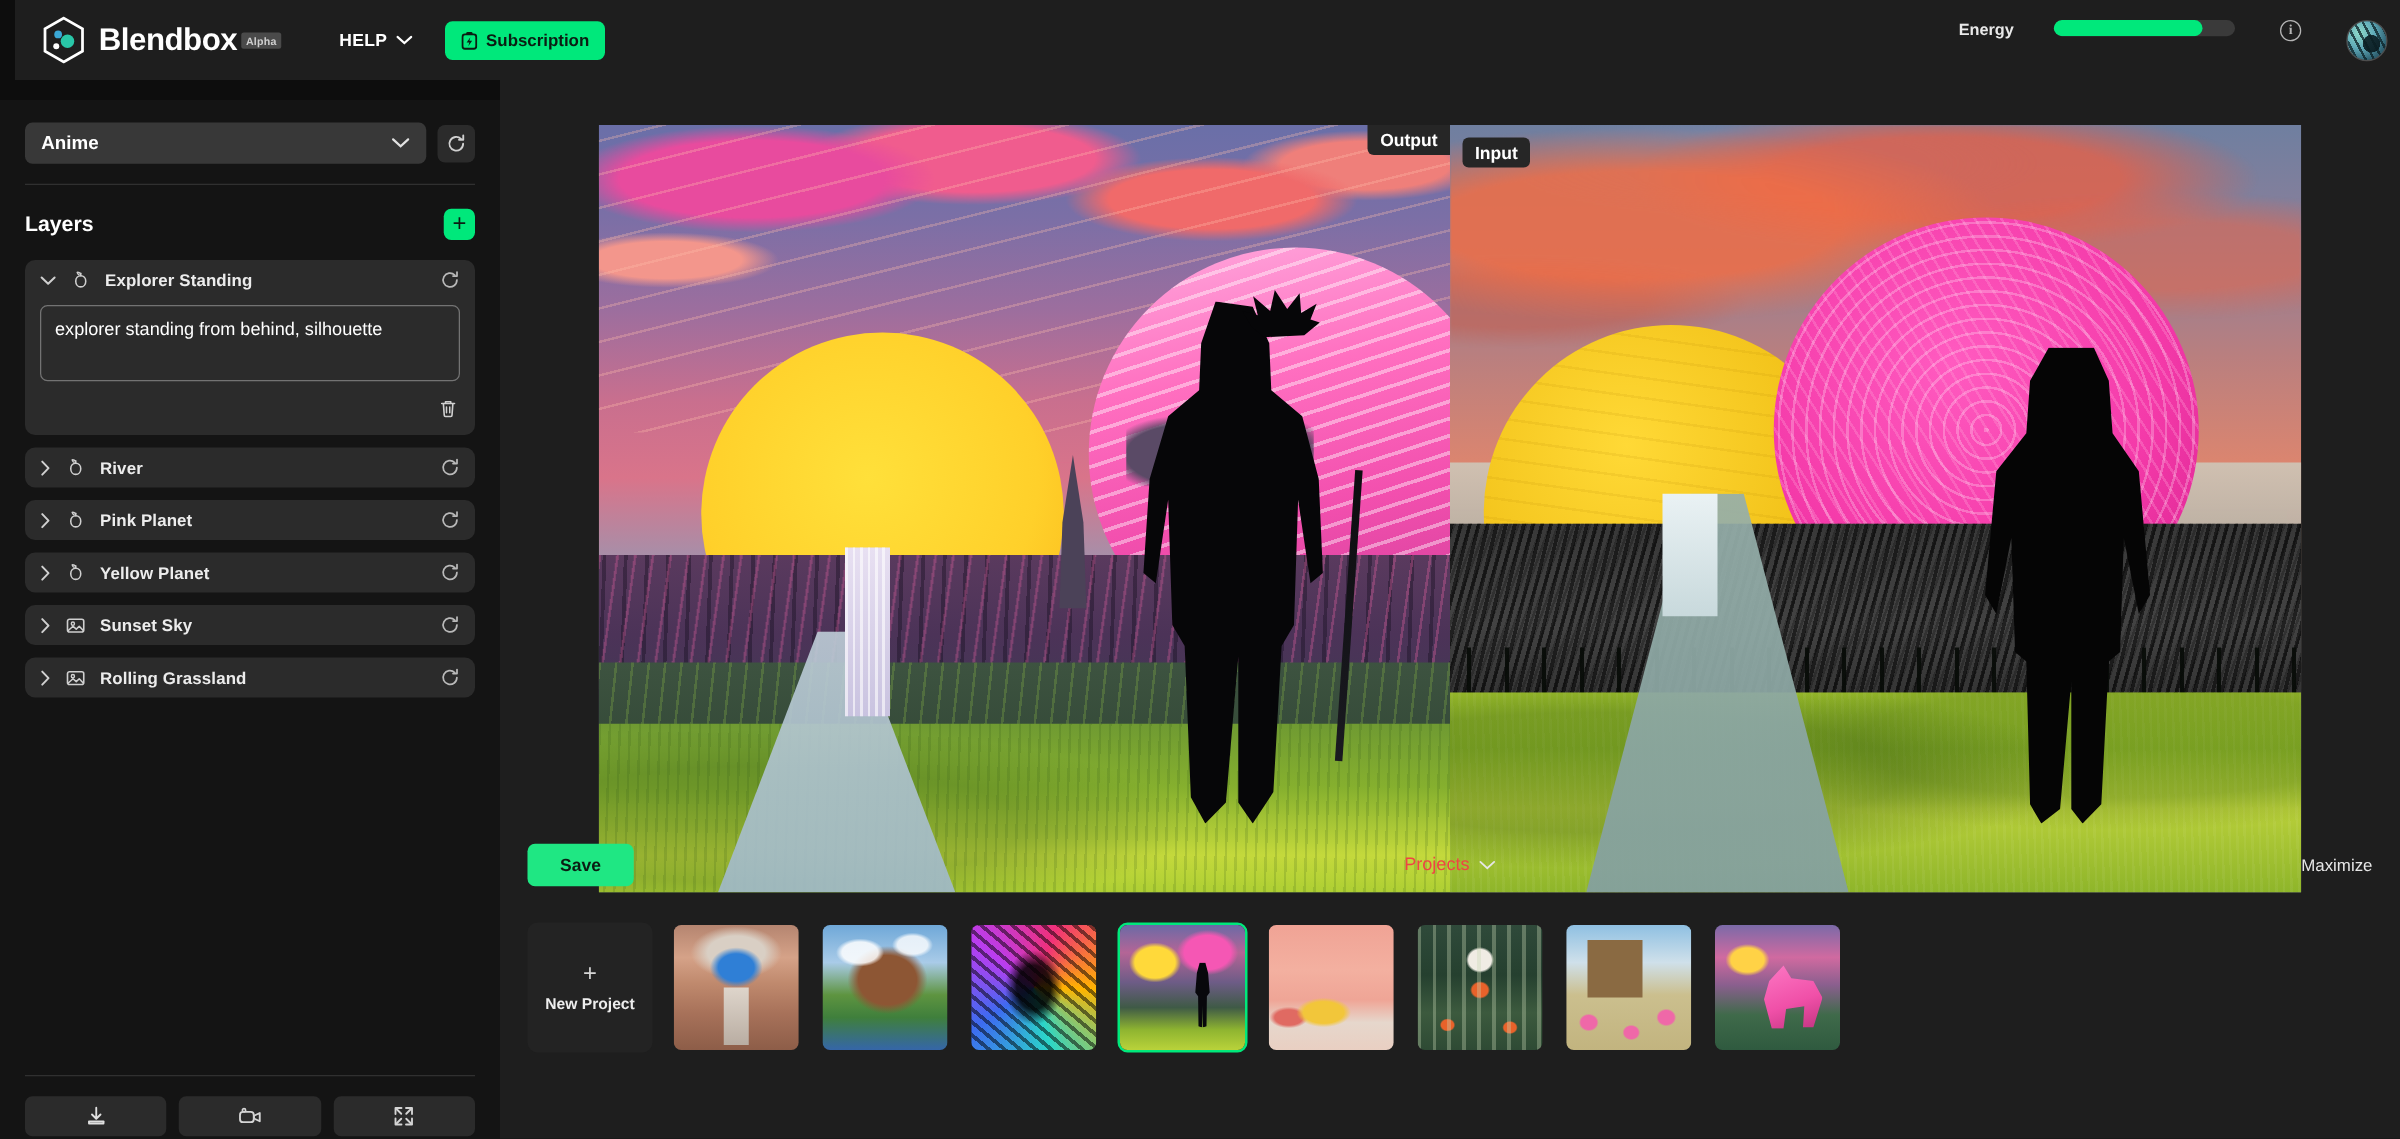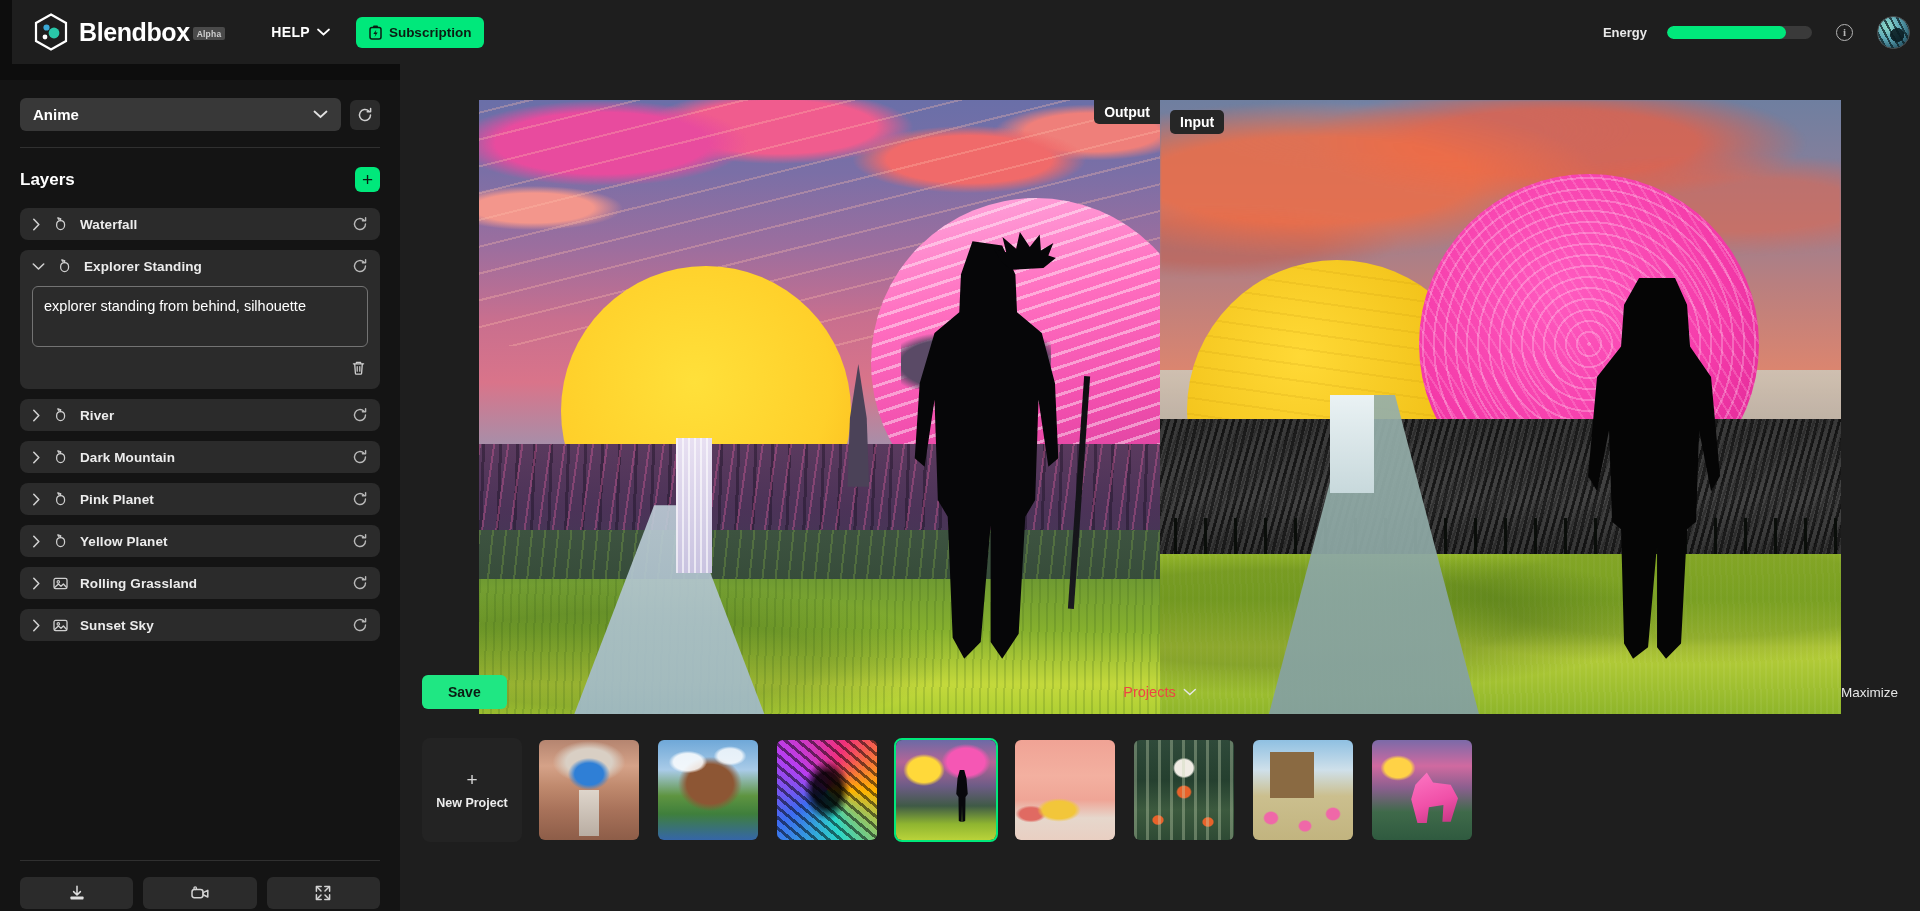--- a/index.html
+++ b/index.html
@@ -41,21 +41,21 @@
   .sub-btn {
     margin-left: 26px;
     background: #00e87b; color: #0b1d13;
     font-size: 13.5px; font-weight: 700;
     border: none; border-radius: 6px;
     padding: 8px 13px;
     display: flex; align-items: center; gap: 7px;
     cursor: pointer;
   }
   .header-right {
-    margin-left: auto; display: flex; align-items: center; gap: 20px;
+    margin-left: auto; display: flex; align-items: flex-start; gap: 32px;
   }
   .energy-label { font-size: 13px; font-weight: 700; color: #e9e9e9; }
   .energy-track {
     width: 145px; height: 13px; border-radius: 7px;
     background: #3a3a3a; overflow: hidden;
   }
   .energy-fill { height: 100%; background: #00e87b; border-radius: 7px; }
   .info-ico {
     width: 17px; height: 17px; border-radius: 50%;
     border: 1.4px solid #b5b5b5; color: #b5b5b5;
@@ -600,43 +600,20 @@
   <div class="divider"></div>
 
   <div class="layers-head">
     <span class="layers-title">Layers</span>
     <button class="add-layer">
       <span>+</span>
     </button>
   </div>
 
   <div class="layer-list" id="layer-list">
-      <div class="layer">
-        <div class="layer-head">
-          <span class="ico">
-            <svg width="9" height="13" viewBox="0 0 9 13">
-              <path d="M1.8 1.3 6.8 6.5 1.8 11.7" fill="none" stroke="#cfcfcf" stroke-width="1.6" stroke-linecap="round" stroke-linejoin="round"></path>
-            </svg>
-          </span>
-          <span class="ico">
-            <svg width="17" height="17" viewBox="0 0 17 17">
-              <path d="M8.6 4.6c-2.3 0-4 1.8-4 4.3 0 2.6 1.7 4.6 4 4.6s4-2 4-4.6c0-2.5-1.7-4.3-4-4.3z" fill="none" stroke="#cfcfcf" stroke-width="1.25"></path>
-              <path d="M8.6 4.6V2.6" fill="none" stroke="#cfcfcf" stroke-width="1.25" stroke-linecap="round"></path>
-              <path d="M8.6 3.2c-.9-1.1-2-1.5-2.9-1.3.2.9.9 1.8 2 2.2" fill="none" stroke="#cfcfcf" stroke-width="1.1" stroke-linejoin="round"></path>
-            </svg>
-          </span>
-          <span class="layer-name">Waterfall</span>
-          <span class="layer-refresh ico">
-            <svg width="16" height="16" viewBox="0 0 16 16">
-              <path d="M13.5 8a5.5 5.5 0 1 1-1.7-3.95" fill="none" stroke="#b9b9b9" stroke-width="1.4" stroke-linecap="round"></path>
-              <path d="M13.6 1.6v3.2h-3.2" fill="none" stroke="#b9b9b9" stroke-width="1.4" stroke-linecap="round" stroke-linejoin="round"></path>
-            </svg>
-          </span>
-        </div>
-      </div>
       <div class="layer expanded"><div class="layer-head">
           <span class="ico">
             <svg width="13" height="9" viewBox="0 0 13 9">
               <path d="M1.3 2 6.5 7 11.7 2" fill="none" stroke="#cfcfcf" stroke-width="1.6" stroke-linecap="round" stroke-linejoin="round"></path>
             </svg>
           </span>
           <span class="ico">
             <svg width="17" height="17" viewBox="0 0 17 17">
               <path d="M8.6 4.6c-2.3 0-4 1.8-4 4.3 0 2.6 1.7 4.6 4 4.6s4-2 4-4.6c0-2.5-1.7-4.3-4-4.3z" fill="none" stroke="#cfcfcf" stroke-width="1.25"></path>
               <path d="M8.6 4.6V2.6" fill="none" stroke="#cfcfcf" stroke-width="1.25" stroke-linecap="round"></path>
@@ -688,43 +665,20 @@
               <path d="M1.8 1.3 6.8 6.5 1.8 11.7" fill="none" stroke="#cfcfcf" stroke-width="1.6" stroke-linecap="round" stroke-linejoin="round"></path>
             </svg>
           </span>
           <span class="ico">
             <svg width="17" height="17" viewBox="0 0 17 17">
               <path d="M8.6 4.6c-2.3 0-4 1.8-4 4.3 0 2.6 1.7 4.6 4 4.6s4-2 4-4.6c0-2.5-1.7-4.3-4-4.3z" fill="none" stroke="#cfcfcf" stroke-width="1.25"></path>
               <path d="M8.6 4.6V2.6" fill="none" stroke="#cfcfcf" stroke-width="1.25" stroke-linecap="round"></path>
               <path d="M8.6 3.2c-.9-1.1-2-1.5-2.9-1.3.2.9.9 1.8 2 2.2" fill="none" stroke="#cfcfcf" stroke-width="1.1" stroke-linejoin="round"></path>
             </svg>
           </span>
-          <span class="layer-name">Dark Mountain</span>
-          <span class="layer-refresh ico">
-            <svg width="16" height="16" viewBox="0 0 16 16">
-              <path d="M13.5 8a5.5 5.5 0 1 1-1.7-3.95" fill="none" stroke="#b9b9b9" stroke-width="1.4" stroke-linecap="round"></path>
-              <path d="M13.6 1.6v3.2h-3.2" fill="none" stroke="#b9b9b9" stroke-width="1.4" stroke-linecap="round" stroke-linejoin="round"></path>
-            </svg>
-          </span>
-        </div>
-      </div>
-      <div class="layer">
-        <div class="layer-head">
-          <span class="ico">
-            <svg width="9" height="13" viewBox="0 0 9 13">
-              <path d="M1.8 1.3 6.8 6.5 1.8 11.7" fill="none" stroke="#cfcfcf" stroke-width="1.6" stroke-linecap="round" stroke-linejoin="round"></path>
-            </svg>
-          </span>
-          <span class="ico">
-            <svg width="17" height="17" viewBox="0 0 17 17">
-              <path d="M8.6 4.6c-2.3 0-4 1.8-4 4.3 0 2.6 1.7 4.6 4 4.6s4-2 4-4.6c0-2.5-1.7-4.3-4-4.3z" fill="none" stroke="#cfcfcf" stroke-width="1.25"></path>
-              <path d="M8.6 4.6V2.6" fill="none" stroke="#cfcfcf" stroke-width="1.25" stroke-linecap="round"></path>
-              <path d="M8.6 3.2c-.9-1.1-2-1.5-2.9-1.3.2.9.9 1.8 2 2.2" fill="none" stroke="#cfcfcf" stroke-width="1.1" stroke-linejoin="round"></path>
-            </svg>
-          </span>
           <span class="layer-name">Pink Planet</span>
           <span class="layer-refresh ico">
             <svg width="16" height="16" viewBox="0 0 16 16">
               <path d="M13.5 8a5.5 5.5 0 1 1-1.7-3.95" fill="none" stroke="#b9b9b9" stroke-width="1.4" stroke-linecap="round"></path>
               <path d="M13.6 1.6v3.2h-3.2" fill="none" stroke="#b9b9b9" stroke-width="1.4" stroke-linecap="round" stroke-linejoin="round"></path>
             </svg>
           </span>
         </div>
       </div>
       <div class="layer">
@@ -757,21 +711,21 @@
               <path d="M1.8 1.3 6.8 6.5 1.8 11.7" fill="none" stroke="#cfcfcf" stroke-width="1.6" stroke-linecap="round" stroke-linejoin="round"></path>
             </svg>
           </span>
           <span class="ico">
             <svg width="17" height="17" viewBox="0 0 17 17">
               <rect x="2" y="3.4" width="13" height="10.2" rx="1.6" fill="none" stroke="#cfcfcf" stroke-width="1.3"></rect>
               <circle cx="6.3" cy="6.9" r="1.25" fill="none" stroke="#cfcfcf" stroke-width="1.15"></circle>
               <path d="M2.6 12.4 6.4 9l2.6 2.3L11.4 9l3 3.2" fill="none" stroke="#cfcfcf" stroke-width="1.3" stroke-linecap="round" stroke-linejoin="round"></path>
             </svg>
           </span>
-          <span class="layer-name">Rolling Grassland</span>
+          <span class="layer-name">Sunset Sky</span>
           <span class="layer-refresh ico">
             <svg width="16" height="16" viewBox="0 0 16 16">
               <path d="M13.5 8a5.5 5.5 0 1 1-1.7-3.95" fill="none" stroke="#b9b9b9" stroke-width="1.4" stroke-linecap="round"></path>
               <path d="M13.6 1.6v3.2h-3.2" fill="none" stroke="#b9b9b9" stroke-width="1.4" stroke-linecap="round" stroke-linejoin="round"></path>
             </svg>
           </span>
         </div>
       </div>
       <div class="layer">
         <div class="layer-head">
@@ -780,21 +734,21 @@
               <path d="M1.8 1.3 6.8 6.5 1.8 11.7" fill="none" stroke="#cfcfcf" stroke-width="1.6" stroke-linecap="round" stroke-linejoin="round"></path>
             </svg>
           </span>
           <span class="ico">
             <svg width="17" height="17" viewBox="0 0 17 17">
               <rect x="2" y="3.4" width="13" height="10.2" rx="1.6" fill="none" stroke="#cfcfcf" stroke-width="1.3"></rect>
               <circle cx="6.3" cy="6.9" r="1.25" fill="none" stroke="#cfcfcf" stroke-width="1.15"></circle>
               <path d="M2.6 12.4 6.4 9l2.6 2.3L11.4 9l3 3.2" fill="none" stroke="#cfcfcf" stroke-width="1.3" stroke-linecap="round" stroke-linejoin="round"></path>
             </svg>
           </span>
-          <span class="layer-name">Sunset Sky</span>
+          <span class="layer-name">Rolling Grassland</span>
           <span class="layer-refresh ico">
             <svg width="16" height="16" viewBox="0 0 16 16">
               <path d="M13.5 8a5.5 5.5 0 1 1-1.7-3.95" fill="none" stroke="#b9b9b9" stroke-width="1.4" stroke-linecap="round"></path>
               <path d="M13.6 1.6v3.2h-3.2" fill="none" stroke="#b9b9b9" stroke-width="1.4" stroke-linecap="round" stroke-linejoin="round"></path>
             </svg>
           </span>
         </div>
       </div>
     </div>
 

